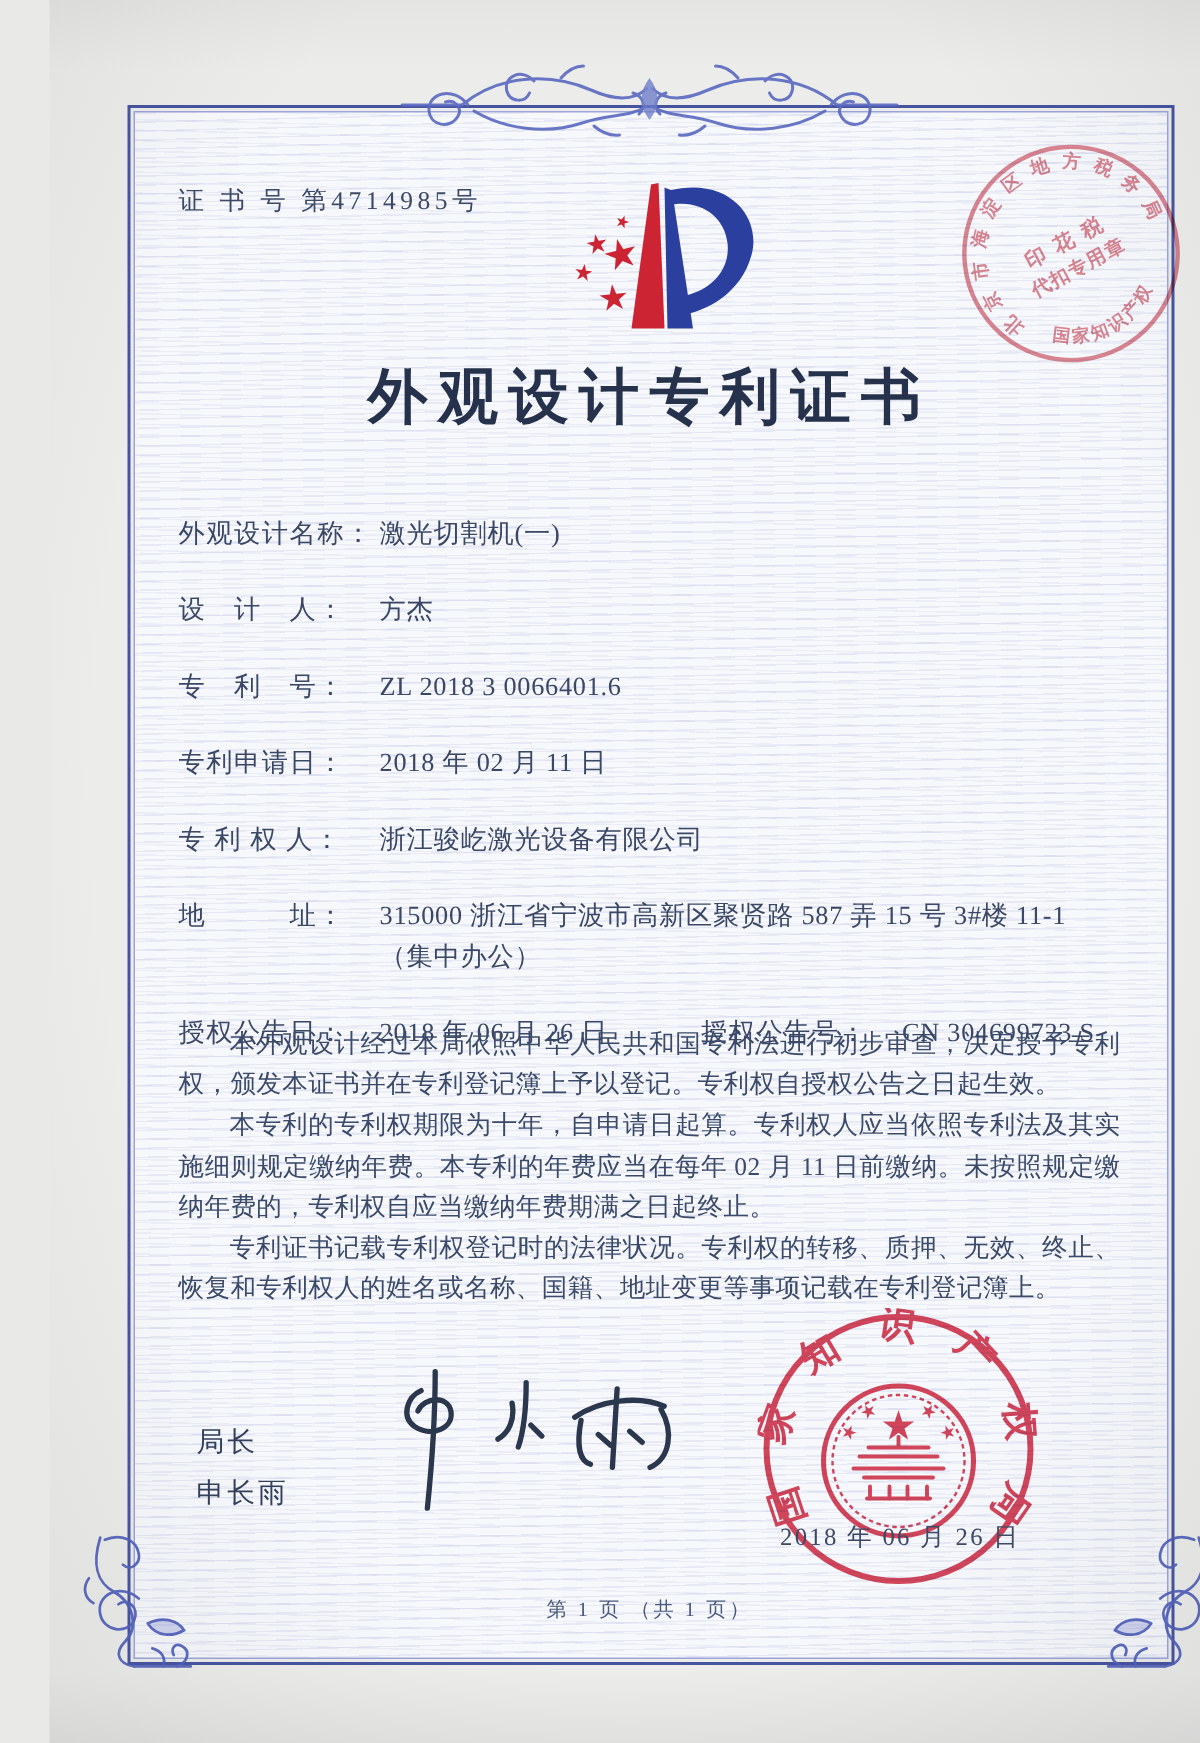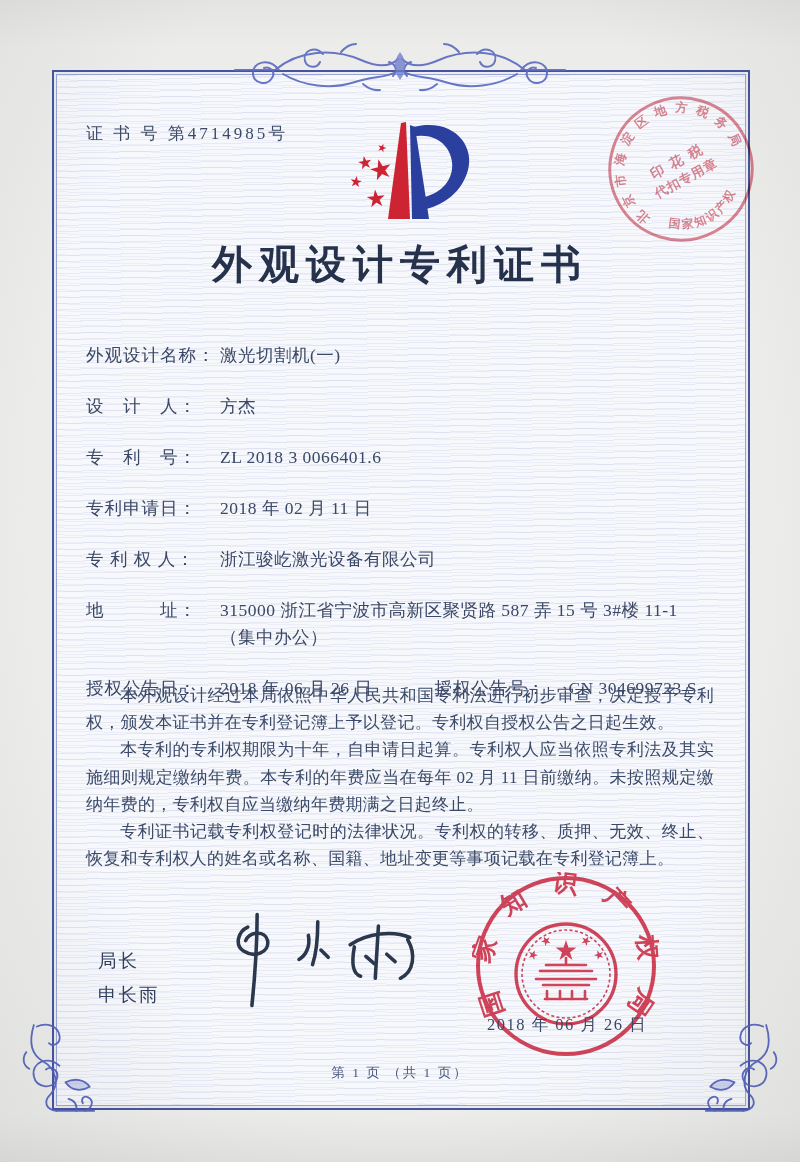--- a/index.html
+++ b/index.html
@@ -5,20 +5,21 @@
   html,body{margin:0;padding:0;}
   body{
     width:800px;height:1162px;overflow:hidden;
     background:#e9eae7;
     font-family:"Liberation Serif","DejaVu Serif",serif;
     position:relative;
   }
   .page{
     position:absolute;inset:0;
     background:linear-gradient(180deg, #e4e5e2 0%, #ecedea 4%, #ecedea 96%, #e2e3e0 100%);
+    margin-left:33px;
   }
   .page::after{
     content:"";position:absolute;inset:0;pointer-events:none;
     background:radial-gradient(ellipse at 50% 45%, rgba(0,0,0,0) 65%, rgba(50,55,70,.07) 100%);
   }
   .frame{
     position:absolute;left:52px;top:70px;width:694px;height:1036px;
     border:2px solid #46539f;
   }
   .frame-inner{

